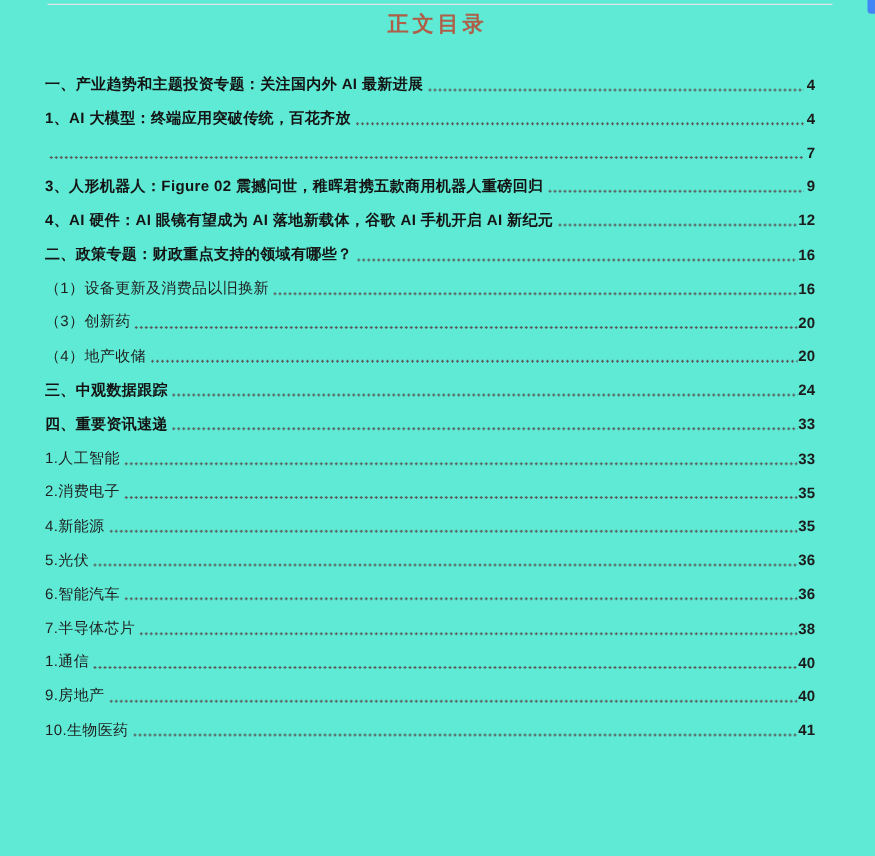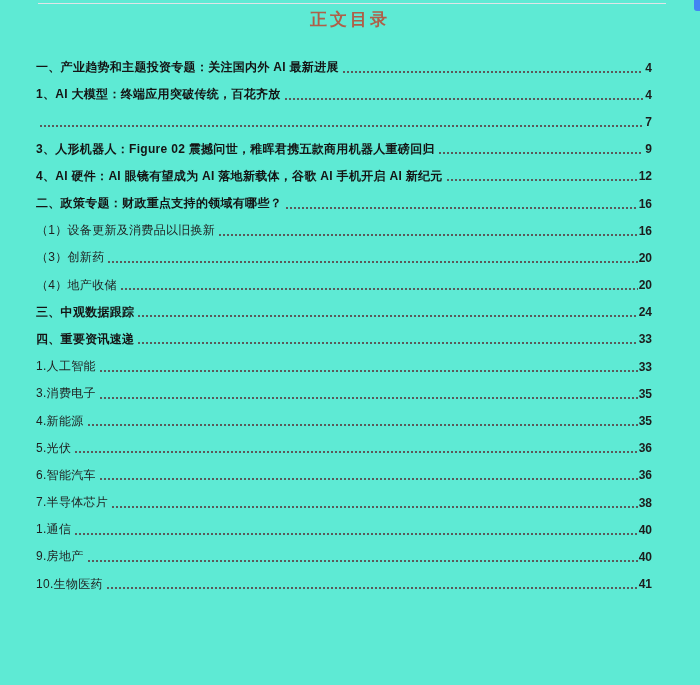--- a/index.html
+++ b/index.html
@@ -137,21 +137,21 @@
         <span class="toc-label">四、重要资讯速递</span>
         <span class="toc-leader"></span>
         <span class="toc-page">33</span>
       </div>
       <div class="toc-row lvl-3">
         <span class="toc-label">1.人工智能</span>
         <span class="toc-leader"></span>
         <span class="toc-page">33</span>
       </div>
       <div class="toc-row lvl-3">
-        <span class="toc-label">3.消费电子</span>
+        <span class="toc-label">2.消费电子</span>
         <span class="toc-leader"></span>
         <span class="toc-page">35</span>
       </div>
       <div class="toc-row lvl-3">
         <span class="toc-label">4.新能源</span>
         <span class="toc-leader"></span>
         <span class="toc-page">35</span>
       </div>
       <div class="toc-row lvl-3">
         <span class="toc-label">5.光伏</span>

